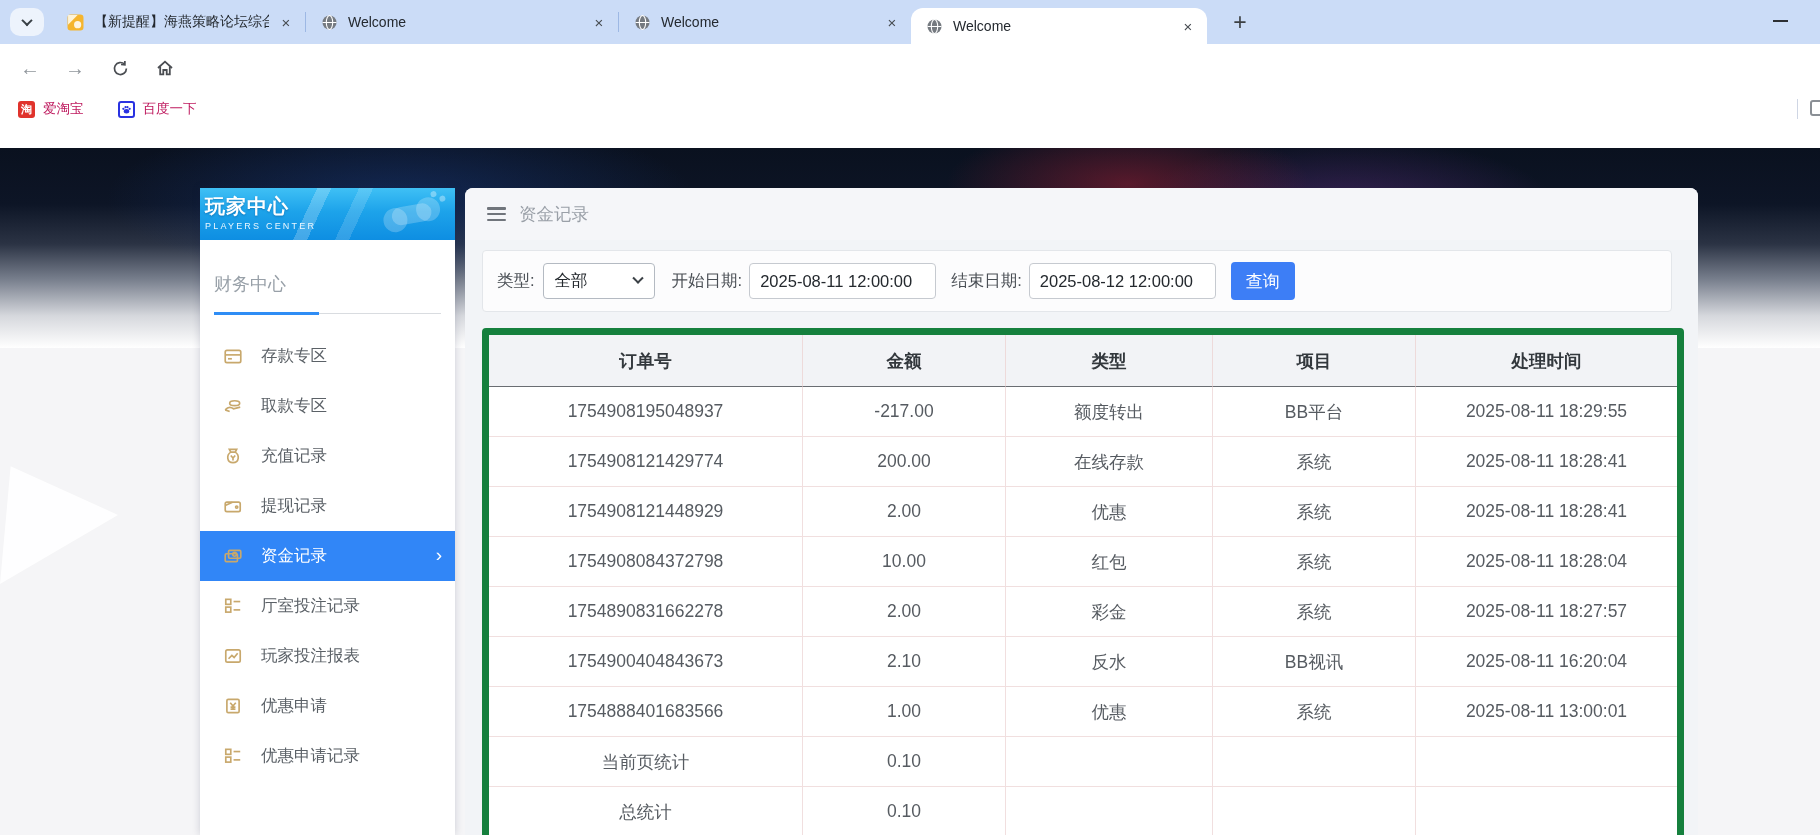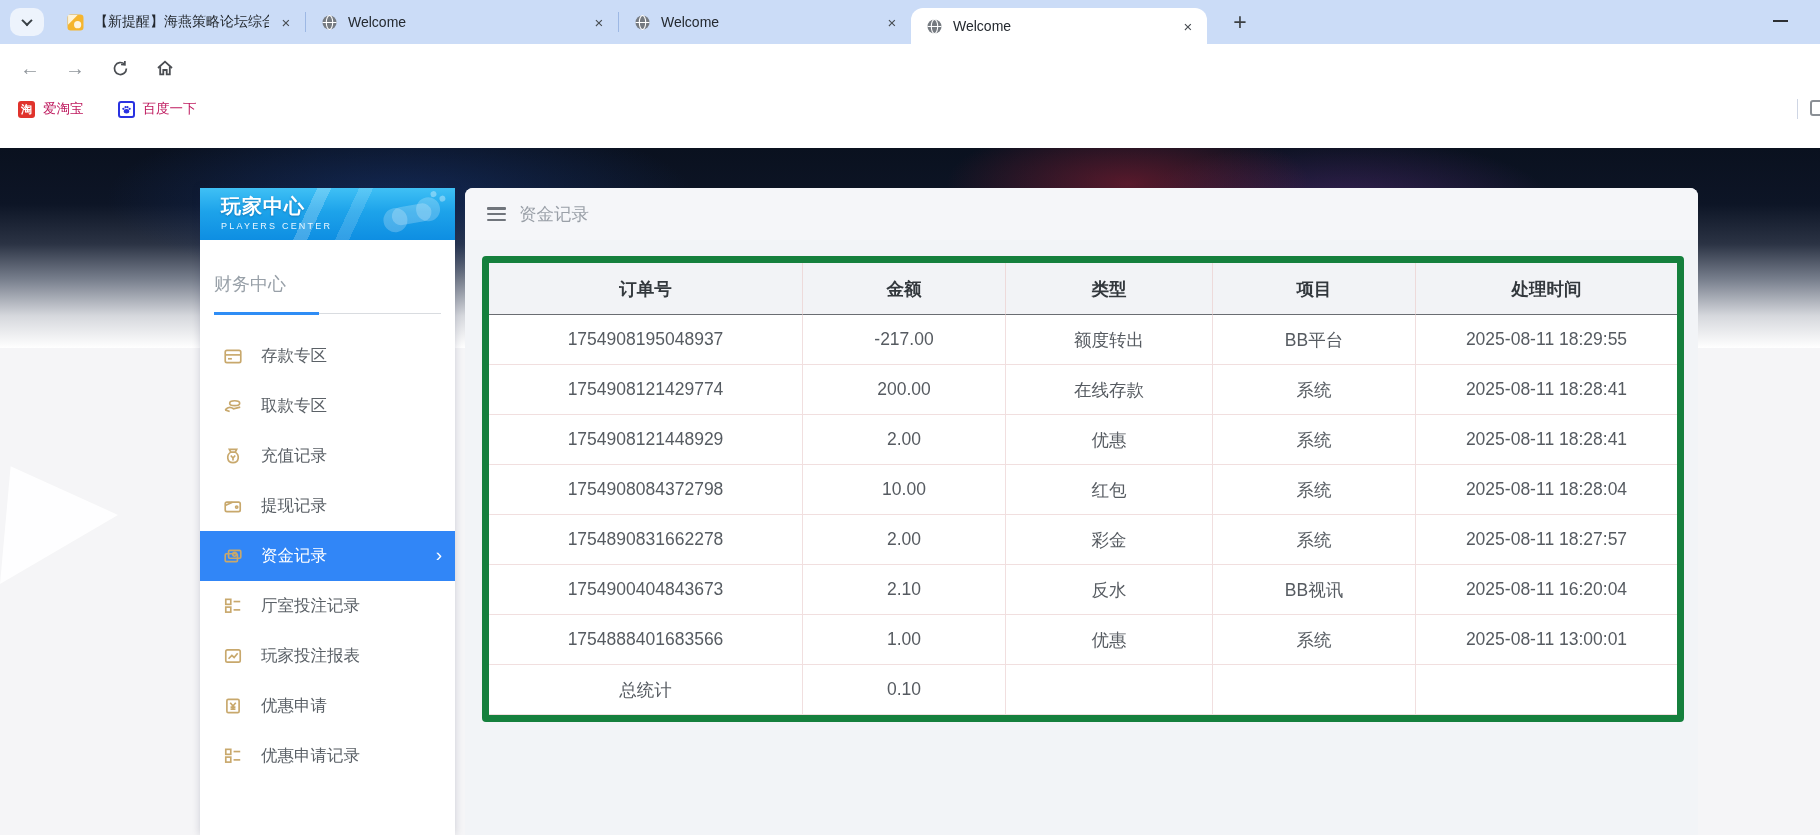--- a/index.html
+++ b/index.html
@@ -48,21 +48,21 @@
   }
   .bg-lower { position:absolute; top:222px; left:0; right:0; bottom:0; background:#f5f5f7; }
   .bg-triangle { position:absolute; top:330px; left:0; width:118px; height:128px; background:#ffffff; clip-path:polygon(9% 8%, 100% 46%, 0 100%); opacity:.9; }
 
   
   .sidebar { position:absolute; left:200px; top:62px; width:255px; bottom:0; background:#fff; box-shadow:0 0 8px rgba(20,30,60,.18); overflow:hidden; }
   .s-banner { height:52px; position:relative; overflow:hidden;
     background:linear-gradient(180deg,#3fc0f5 0%,#1da3ea 45%,#0e8ee2 100%); }
   .s-banner:after { content:""; position:absolute; inset:0;
     background:linear-gradient(115deg, transparent 42%, rgba(255,255,255,.22) 42%, rgba(255,255,255,.22) 47%, transparent 47%, transparent 57%, rgba(255,255,255,.15) 57%, rgba(255,255,255,.15) 62%, transparent 62%); }
-  .s-banner-text { position:absolute; left:21px; top:5px; z-index:2; }
+  .s-banner-text { position:absolute; left:5px; top:5px; z-index:2; }
   .s-banner-title { color:#fff; font-size:20px; font-weight:bold; letter-spacing:1px; text-shadow:0 1px 2px rgba(0,60,120,.4); }
   .s-banner-sub { color:#eaf7ff; font-size:9px; letter-spacing:2.2px; font-weight:normal; margin-top:1px; }
   .s-pad { position:absolute; right:4px; top:4px; transform:rotate(-10deg); z-index:1; }
   .s-section { margin:32px 14px 0 14px; font-size:18px; color:#98a0a8; }
   .s-underline { margin:16px 14px 0 14px; display:flex; align-items:center; }
   .s-underline .blue { width:105px; height:3px; background:#2f8df5; }
   .s-underline .grey { flex:1; height:1px; background:#d9dce0; }
   .menu { margin-top:16px; }
   .m-item { height:50px; display:flex; align-items:center; padding-left:22px; position:relative; cursor:pointer; }
   .m-ico { width:22px; height:22px; display:flex; align-items:center; justify-content:center; }
@@ -353,20 +353,32 @@
     <div class="main">
       <div class="m-titlebar">
         <div class="hamburger">
             <span></span>
             <span></span>
             <span></span>
           </div>
         <div class="m-title">资金记录</div>
       </div>
 
+      <div class="filter-card">
+        <span class="f-label" style="margin-left:4px;">类型:</span>
+        <div class="fake-select">
+          <span class="val">全部</span>
+          <span class="sel-chev"></span>
+        </div>
+        <span class="f-label ml16">开始日期:</span>
+        <input class="f-input" type="text" value="2025-08-11 12:00:00" style="">
+        <span class="f-label ml14">结束日期:</span>
+        <input class="f-input" type="text" value="2025-08-12 12:00:00" style="">
+        <button class="btn-search">查询</button>
+      </div>
 
       <table class="funds">
         <colgroup>
             <col style="width:314px">
             <col style="width:203px">
             <col style="width:207px">
             <col style="width:203px">
             <col style="width:261px">
           </colgroup>
         <thead>
@@ -422,20 +434,27 @@
               <td>2025-08-11 16:20:04</td>
             </tr>
             <tr>
               <td>1754888401683566</td>
               <td>1.00</td>
               <td>优惠</td>
               <td>系统</td>
               <td>2025-08-11 13:00:01</td>
             </tr>
             <tr>
+              <td>当前页统计</td>
+              <td>0.10</td>
+              <td></td>
+              <td></td>
+              <td></td>
+            </tr>
+            <tr>
               <td>总统计</td>
               <td>0.10</td>
               <td></td>
               <td></td>
               <td></td>
             </tr>
           </tbody>
       </table>
     </div>
   </div>

